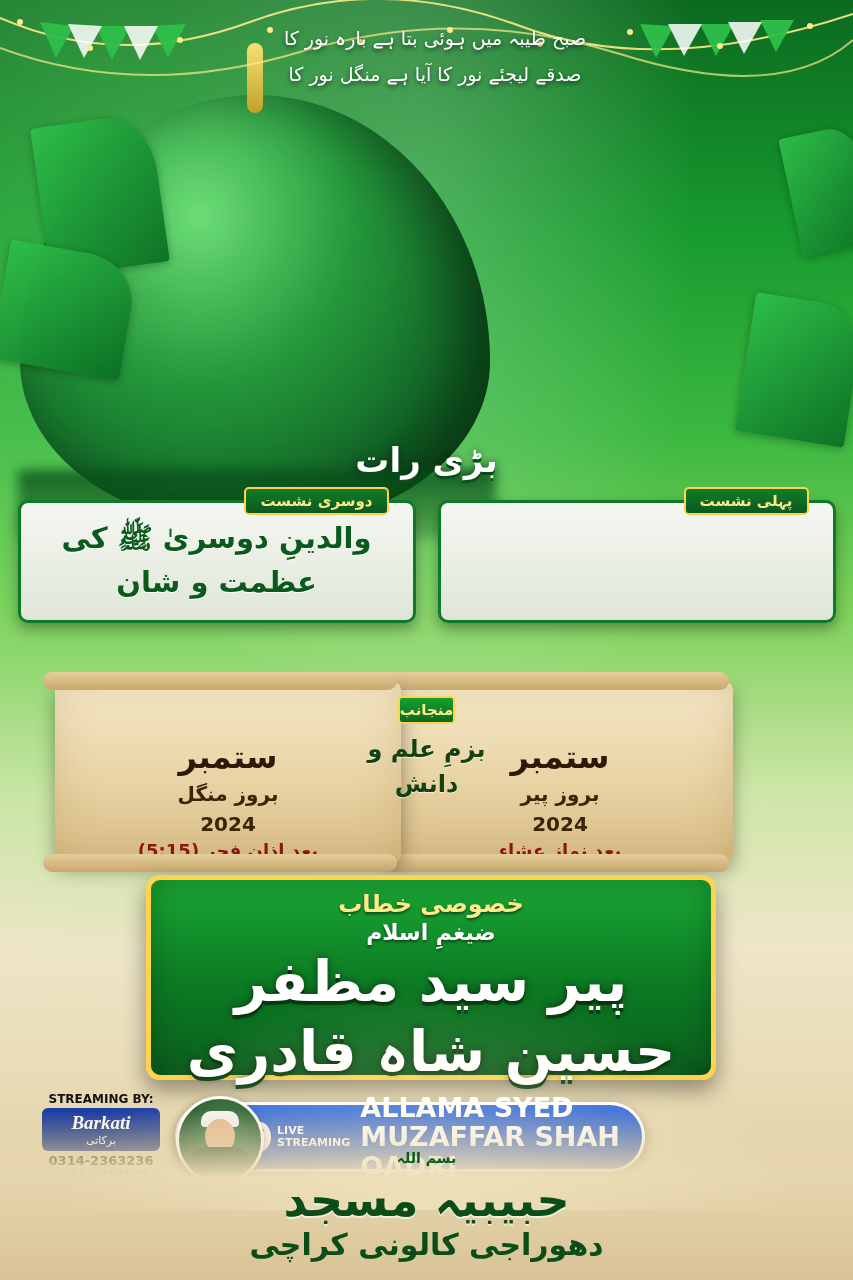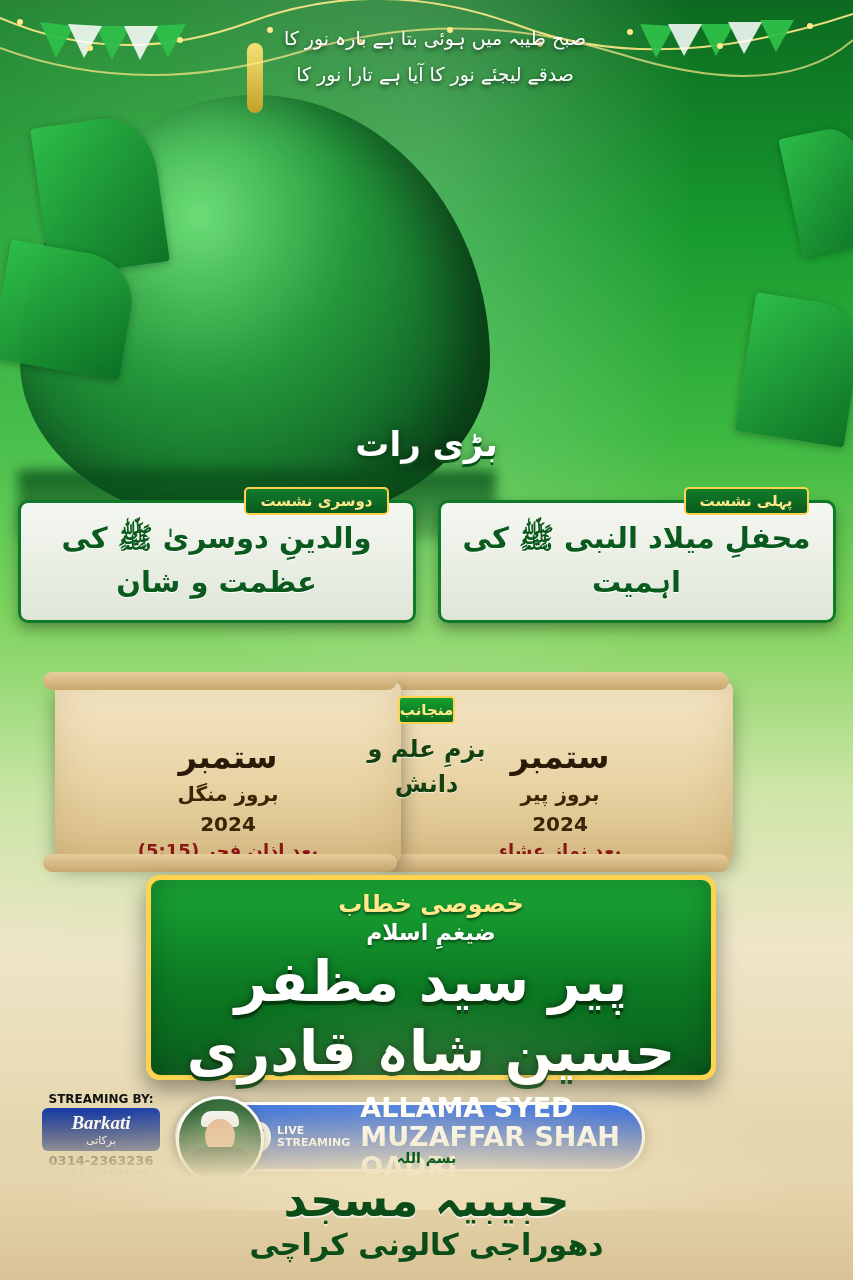--- a/index.html
+++ b/index.html
@@ -82,21 +82,21 @@
       0 0 2px #ffe98a,
       0 0 16px rgba(255,210,60,.85),
       0 8px 18px rgba(0,0,0,.45);
     letter-spacing:-6px;
   }
   .title .sub{
     display:block;font-size:92px;margin-top:-28px;
     color:#e8b200;-webkit-text-stroke:2px #fff3b0;
   }
   .bari-raat{
-    position:absolute;top:424px;left:0;width:853px;text-align:center;
+    position:absolute;top:440px;left:0;width:853px;text-align:center;
     direction:rtl;font-size:34px;font-weight:bold;color:#ffffff;
     text-shadow:0 0 10px rgba(0,0,0,.5),0 3px 0 #0a5c1c;
   }
 
   
   .sessions{
     position:absolute;top:500px;left:0;width:853px;
     display:flex;flex-direction:row-reverse;justify-content:center;gap:22px;
   }
   .session{
@@ -285,29 +285,28 @@
         <circle cx="450" cy="30" r="3"></circle>
       <circle cx="540" cy="44" r="3"></circle>
         <circle cx="630" cy="32" r="3"></circle>
         <circle cx="720" cy="46" r="3"></circle>
       <circle cx="810" cy="26" r="3"></circle>
     </g>
   </svg>
 
   <div class="couplet">
     <div>صبح طیبہ میں ہوئی بتا ہے بارہ نور کا</div>
-    <div>صدقے لیجئے نور کا آیا ہے تارا نور کا</div>
+    <div>صدقے لیجئے نور کا آیا ہے منگل نور کا</div>
   </div>
 
   <div class="bari-raat">بڑی رات</div>
 
   <div class="sessions">
     <div class="session">
       <div class="tag">پہلی نشست</div>
-      <div class="txt">محفلِ میلاد النبی ﷺ کی اہمیت</div>
     </div>
     <div class="session">
       <div class="tag">دوسری نشست</div>
       <div class="txt">والدینِ دوسریٰ ﷺ کی عظمت و شان</div>
     </div>
   </div>
 
   <div class="scrolls">
 
     <div class="scroll right">

